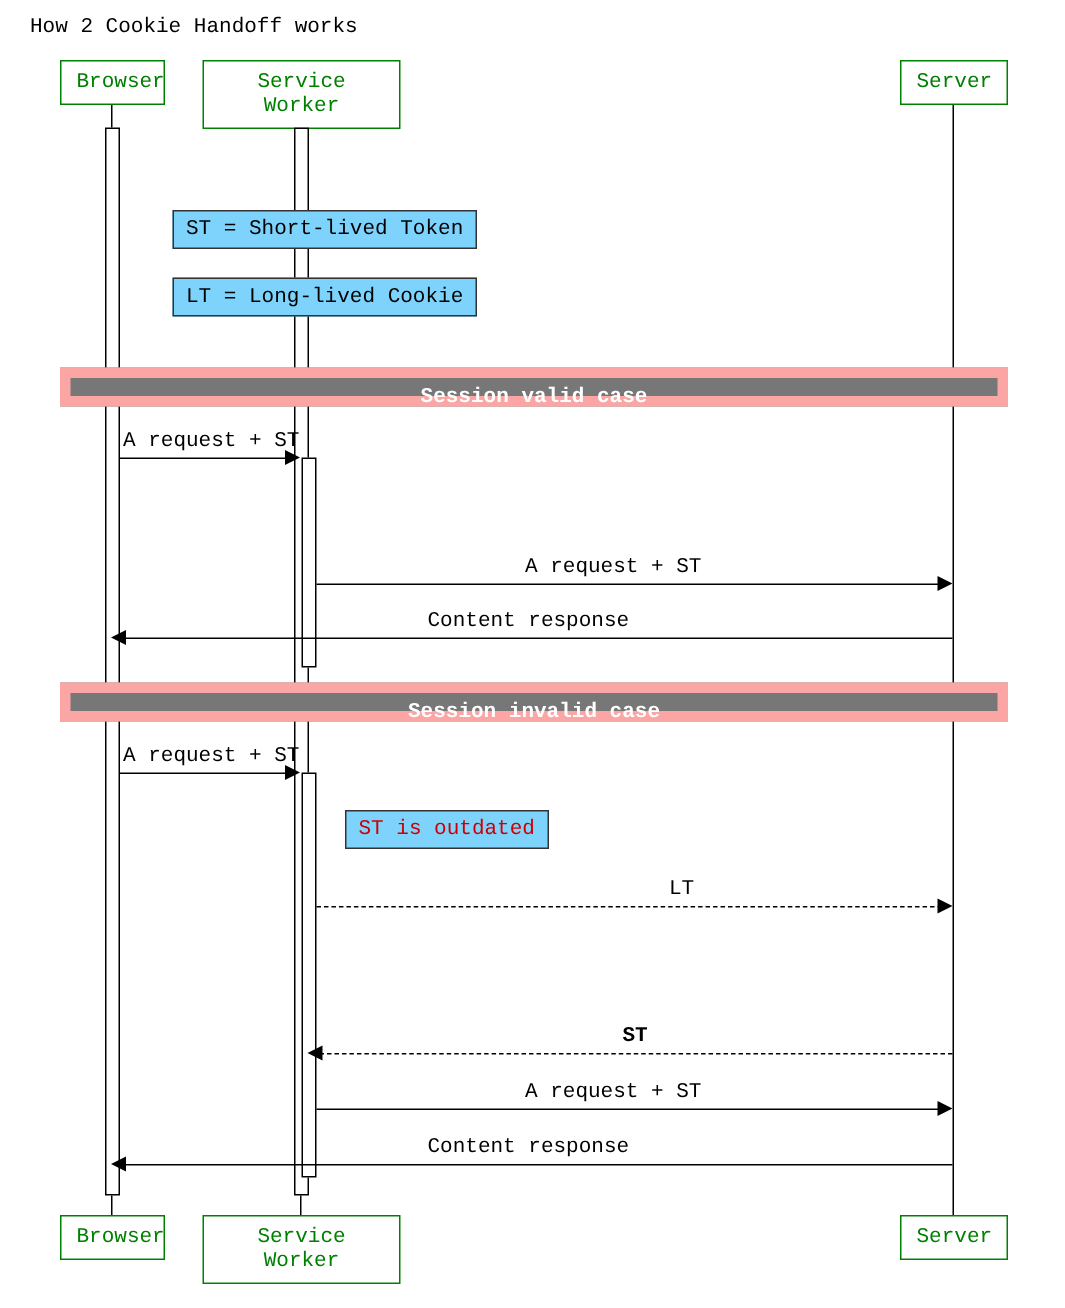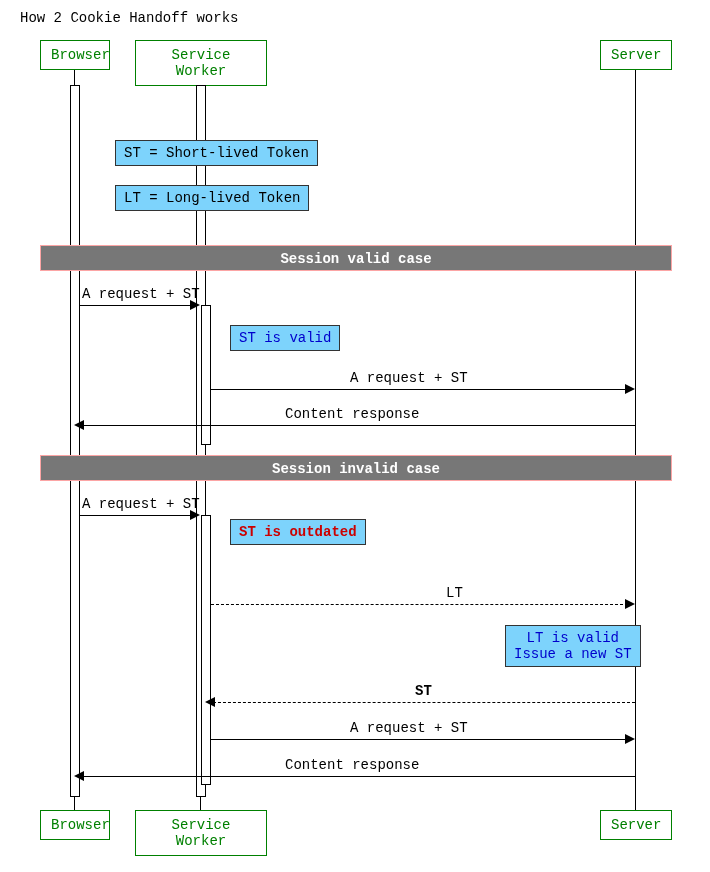--- a/index.html
+++ b/index.html
@@ -57,21 +57,21 @@
   .divider {
     position: absolute;
     background: #777;
     color: #fff;
     font-weight: bold;
     text-align: center;
     height: 26px;
     line-height: 26px;
     font-size: 14px;
     box-sizing: border-box;
-    border: 1px solid #fca5a5;
+    border: 7px solid #fca5a5;
   }
   .msg-label {
     position: absolute;
     background: transparent;
     font-size: 14px;
     text-align: center;
     white-space: nowrap;
   }
   .arrow {
     position: absolute;
@@ -110,54 +110,49 @@
   <div class="participant" style="left:135px; top:40px;  width:132px;"><span>Service Worker</span></div>
   <div class="participant" style="left:600px; top:40px;  width:72px;"><span>Server</span></div>
 
   <div class="activation" style="left:196px; top:85px;  height:712px;"></div>
   <div class="activation" style="left:201px; top:305px; height:140px;"></div>
   <div class="activation" style="left:201px; top:515px; height:270px;"></div>
 
   <div class="activation" style="left:70px; top:85px; height:712px;"></div>
 
   <div class="note" style="left:115px; top:140px;">ST = Short-lived Token</div>
-  <div class="note" style="left:115px; top:185px;">LT = Long-lived Token</div>
+  <div class="note" style="left:115px; top:185px;">LT = Long-lived Cookie</div>
 
   <div class="divider" style="left:40px; top:245px; width:632px;">Session valid case</div>
 
   <div class="msg-label" style="left:82px; top:286px;">A request + ST</div>
   <div class="arrow" style="left:80px; top:305px; width:113px;"></div>
   <div class="arrowhead right" style="left:190px; top:300px;"></div>
 
-  <div class="note blue" style="left:230px; top:325px;">ST is valid</div>
 
   <div class="msg-label" style="left:350px; top:370px;">A request + ST</div>
   <div class="arrow" style="left:211px; top:389px; width:417px;"></div>
   <div class="arrowhead right" style="left:625px; top:384px;"></div>
 
   <div class="msg-label" style="left:285px; top:406px;">Content response</div>
   <div class="arrow" style="left:82px; top:425px; width:553px;"></div>
   <div class="arrowhead left" style="left:74px; top:420px;"></div>
 
   <div class="divider" style="left:40px; top:455px; width:632px;">Session invalid case</div>
 
   <div class="msg-label" style="left:82px; top:496px;">A request + ST</div>
   <div class="arrow" style="left:80px; top:515px; width:113px;"></div>
   <div class="arrowhead right" style="left:190px; top:510px;"></div>
 
-  <div class="note red" style="left:230px; top:519px;font-weight:bold;">ST is outdated</div>
+  <div class="note red" style="left:230px; top:540px;">ST is outdated</div>
 
   <div class="msg-label" style="left:415px; top:585px;margin-left:31px;">LT</div>
   <div class="arrow dashed" style="left:211px; top:604px; width:417px;"></div>
   <div class="arrowhead right" style="left:625px; top:599px;"></div>
 
-  <div class="note blue" style="left:505px; top:625px; text-align:center;">
-    <div>LT is valid</div>
-    <div>Issue a new ST</div>
-  </div>
 
   <div class="msg-label" style="left:415px; top:683px;font-weight:bold;">ST</div>
   <div class="arrow dashed" style="left:213px; top:702px; width:422px;"></div>
   <div class="arrowhead left" style="left:205px; top:697px;"></div>
 
   <div class="msg-label" style="left:350px; top:720px;">A request + ST</div>
   <div class="arrow" style="left:211px; top:739px; width:417px;"></div>
   <div class="arrowhead right" style="left:625px; top:734px;"></div>
 
   <div class="msg-label" style="left:285px; top:757px;">Content response</div>

